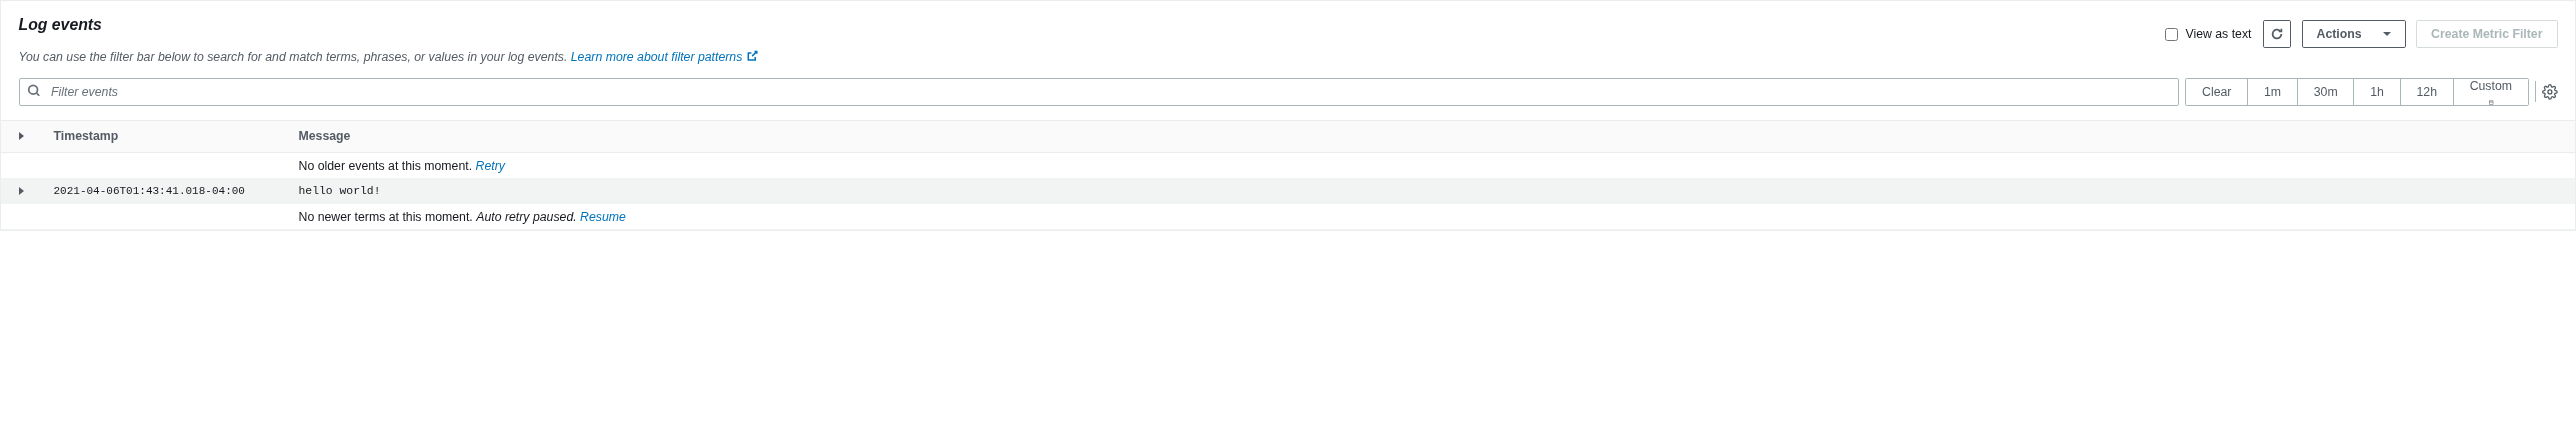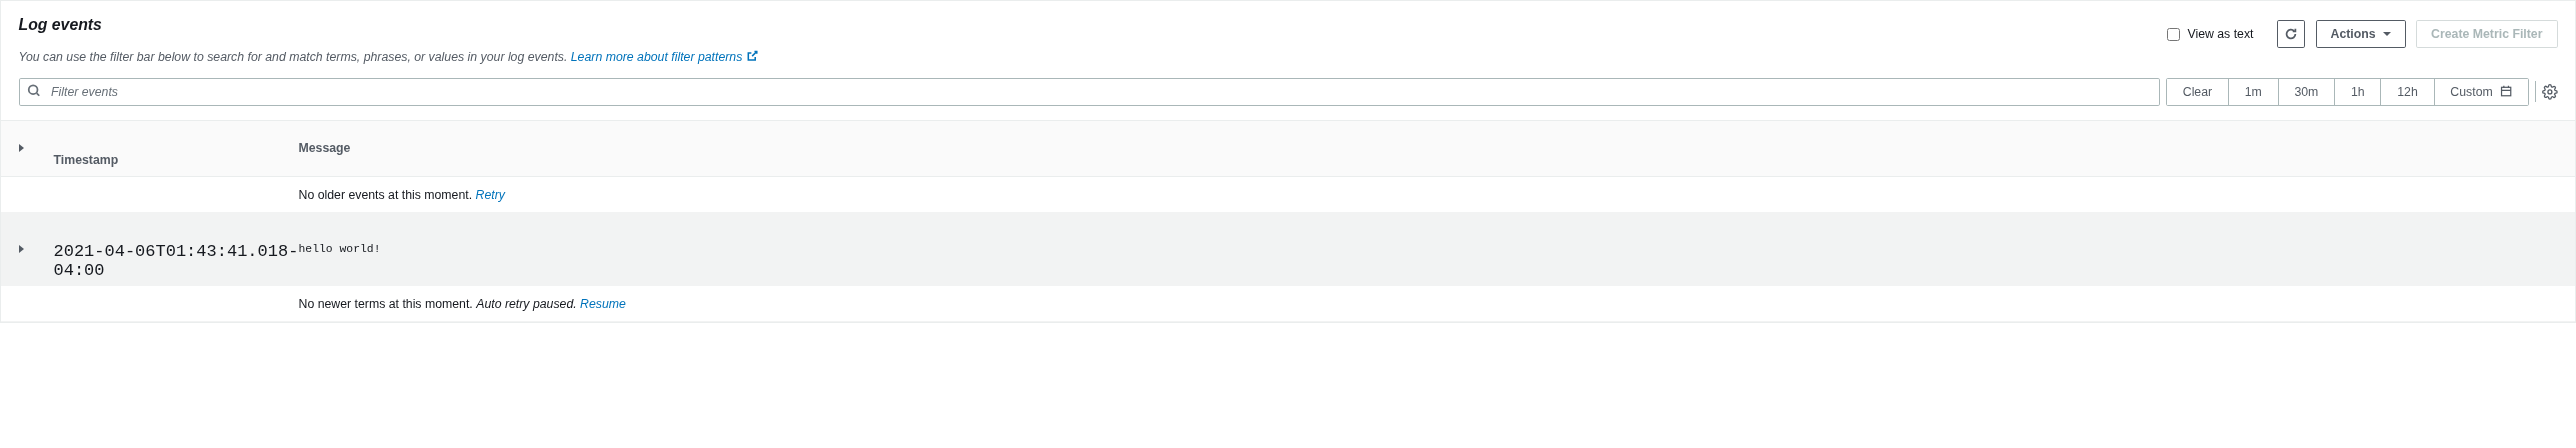--- a/index.html
+++ b/index.html
@@ -45,42 +45,42 @@
     align-items: center;
     gap: 10.5px;
     padding-top: 5.3px;
   }
   .view-as-text {
     display: flex;
     align-items: center;
     gap: 7px;
     color: #16191f;
     font-size: 12.3px;
-    margin-right: 13px;
+    margin-right: 1px;
   }
   .view-as-text input[type=checkbox] {
     width: 13px; height: 13px;
     border: 0.9px solid #879196;
     border-radius: 1.8px;
     cursor: pointer;
   }
   .btn {
     height: 28px;
     padding: 0 14px;
     border: 0.9px solid #545b64;
     background: #fff;
     color: #545b64;
     font-size: 12.3px;
     font-weight: 700;
     border-radius: 1.8px;
     cursor: pointer;
     display: inline-flex;
     align-items: center;
     justify-content: center;
-    gap: 7px;
+    gap: 21px;
   }
   .btn-icon { width: 28px; padding: 0; }
   .btn-disabled {
     border-color: #d5dbdb;
     color: #aab7b8;
     cursor: default;
   }
   .caret-down {
     width: 0; height: 0;
     border-left: 4.4px solid transparent;
@@ -128,21 +128,21 @@
     font-size: 12.3px;
     display: inline-flex;
     align-items: center;
     justify-content: center;
     cursor: pointer;
     border-right: 0.9px solid #aab7b8;
     gap: 7px;
     white-space: nowrap;
     text-align: center;
   }
-  .seg:last-child { border-right: none; }
+  .seg:last-child { border-right: none; flex-direction: column; }
   .gear-btn {
     cursor: pointer;
     display: inline-flex;
     align-items: center;
   }
   .divider-v {
     width: 0.9px;
     height: 21px;
     background: #aab7b8;
   }
@@ -151,42 +151,42 @@
     align-items: center;
     padding: 8.8px 17.5px;
     border-top: 0.9px solid #eaeded;
     border-bottom: 0.9px solid #eaeded;
     background: #fafafa;
     color: #545b64;
     font-size: 12.3px;
     font-weight: 700;
   }
   .col-expand { width: 35px; }
-  .col-ts { width: 245px; margin-top: 24px; }
+  .col-ts { width: 245px; }
   .col-msg { flex: 1; }
   .expand-tri {
     display: inline-block;
     width: 0; height: 0;
     border-top: 4.4px solid transparent;
     border-bottom: 4.4px solid transparent;
     border-left: 5.3px solid #545b64;
     cursor: pointer;
   }
   .row {
     display: flex;
     align-items: center;
     padding: 5.3px 17.5px;
     font-size: 12.3px;
     border-bottom: 0.9px solid #f2f3f3;
     color: #16191f;
   }
   .row-gray { background: #f2f3f3; }
   .ts-mono {
     font-family: Monaco, Menlo, Consolas, "Courier New", monospace;
-    font-size: 17px;
+    font-size: 11px;
     color: #16191f;
   }
   .msg-mono {
     font-family: Monaco, Menlo, Consolas, "Courier New", monospace;
     font-size: 11.4px;
     color: #16191f;
   }
   .link { color: #0073bb; cursor: pointer; font-style: italic; }
   .italic { font-style: italic; }
 </style>

